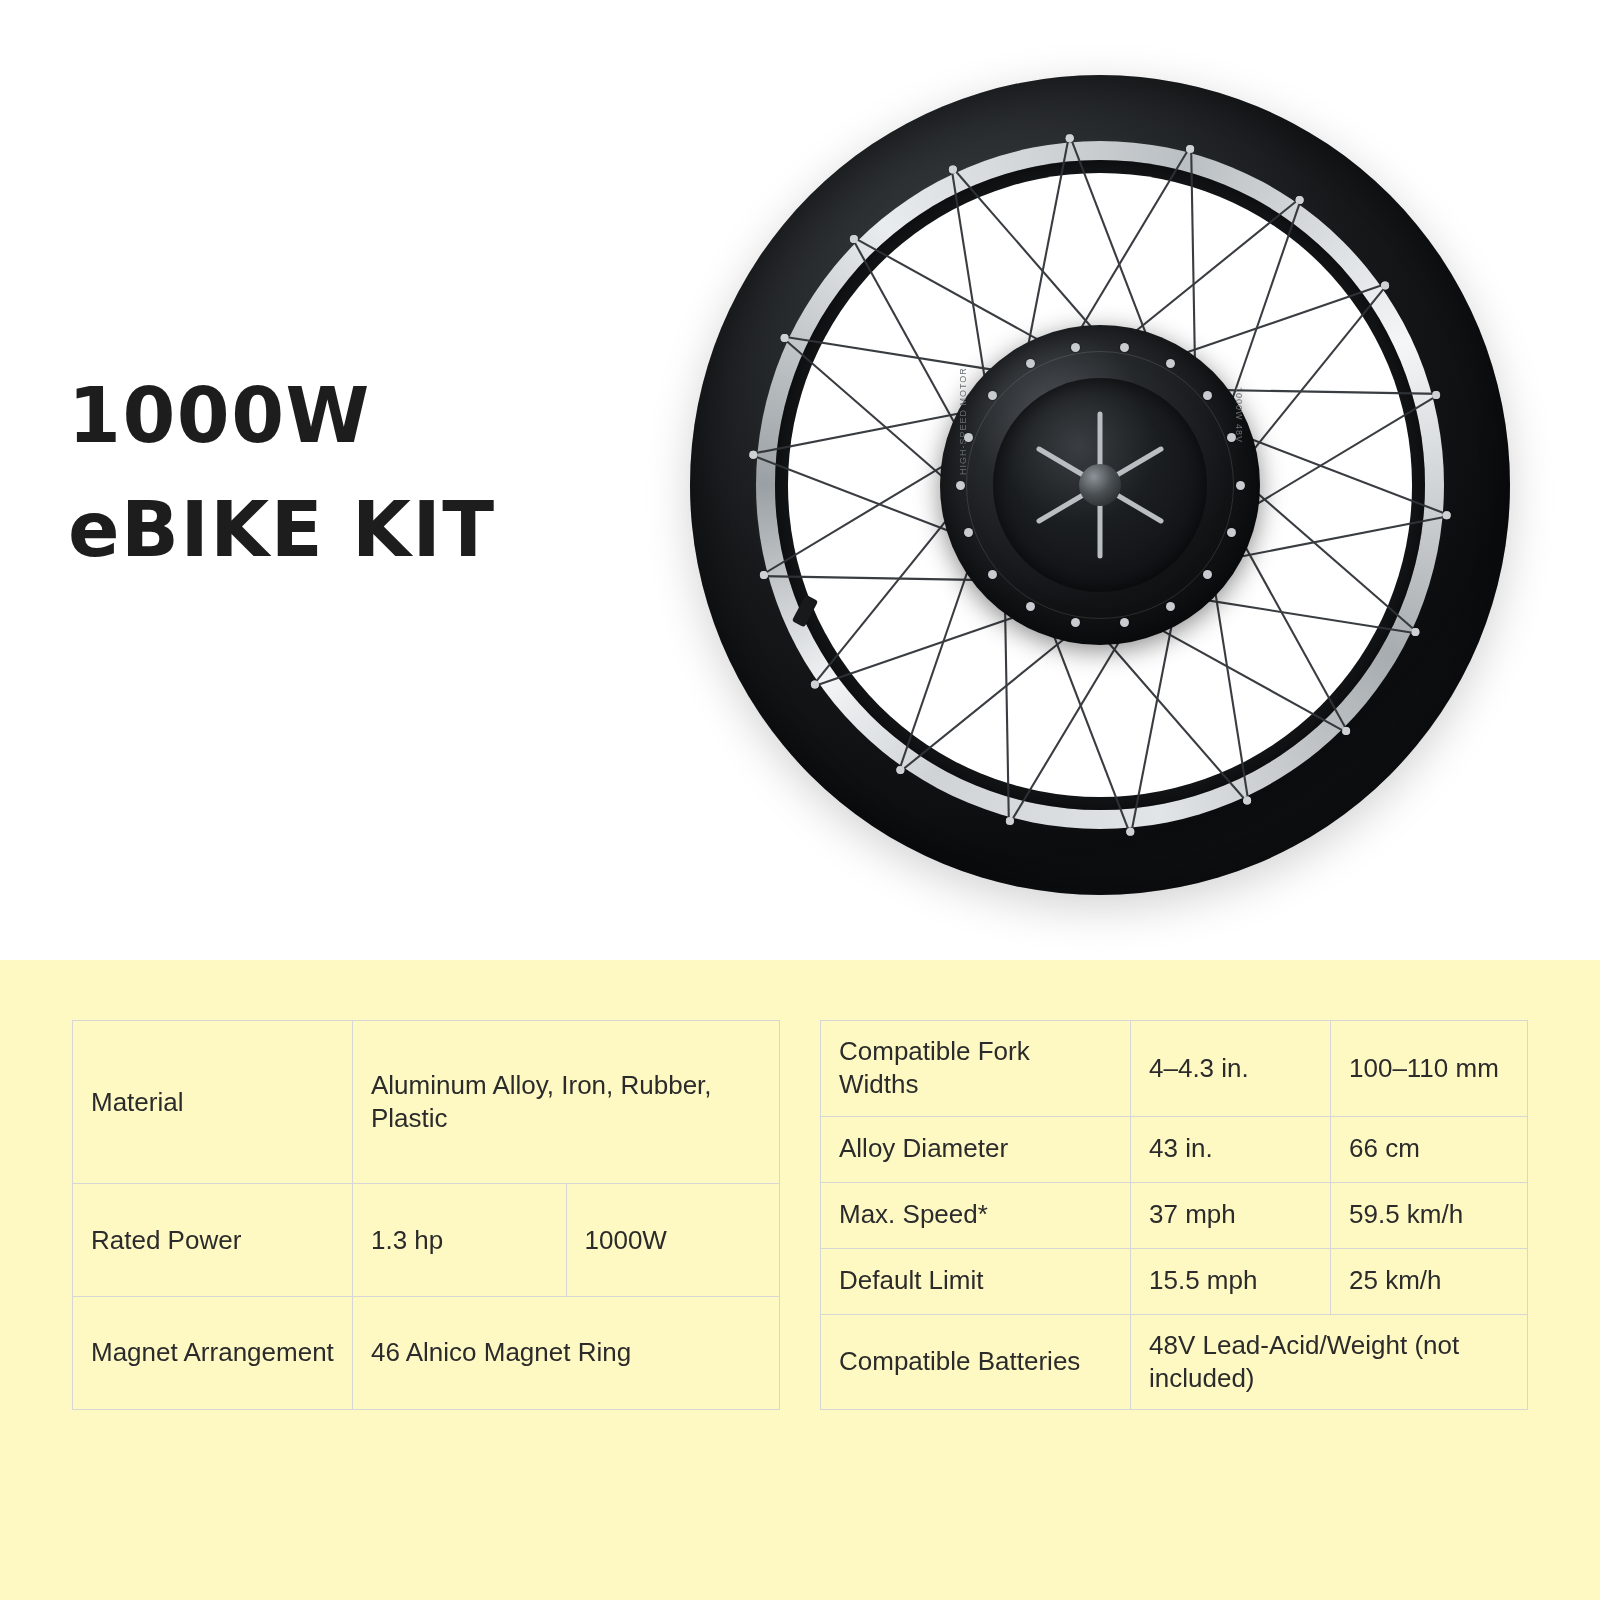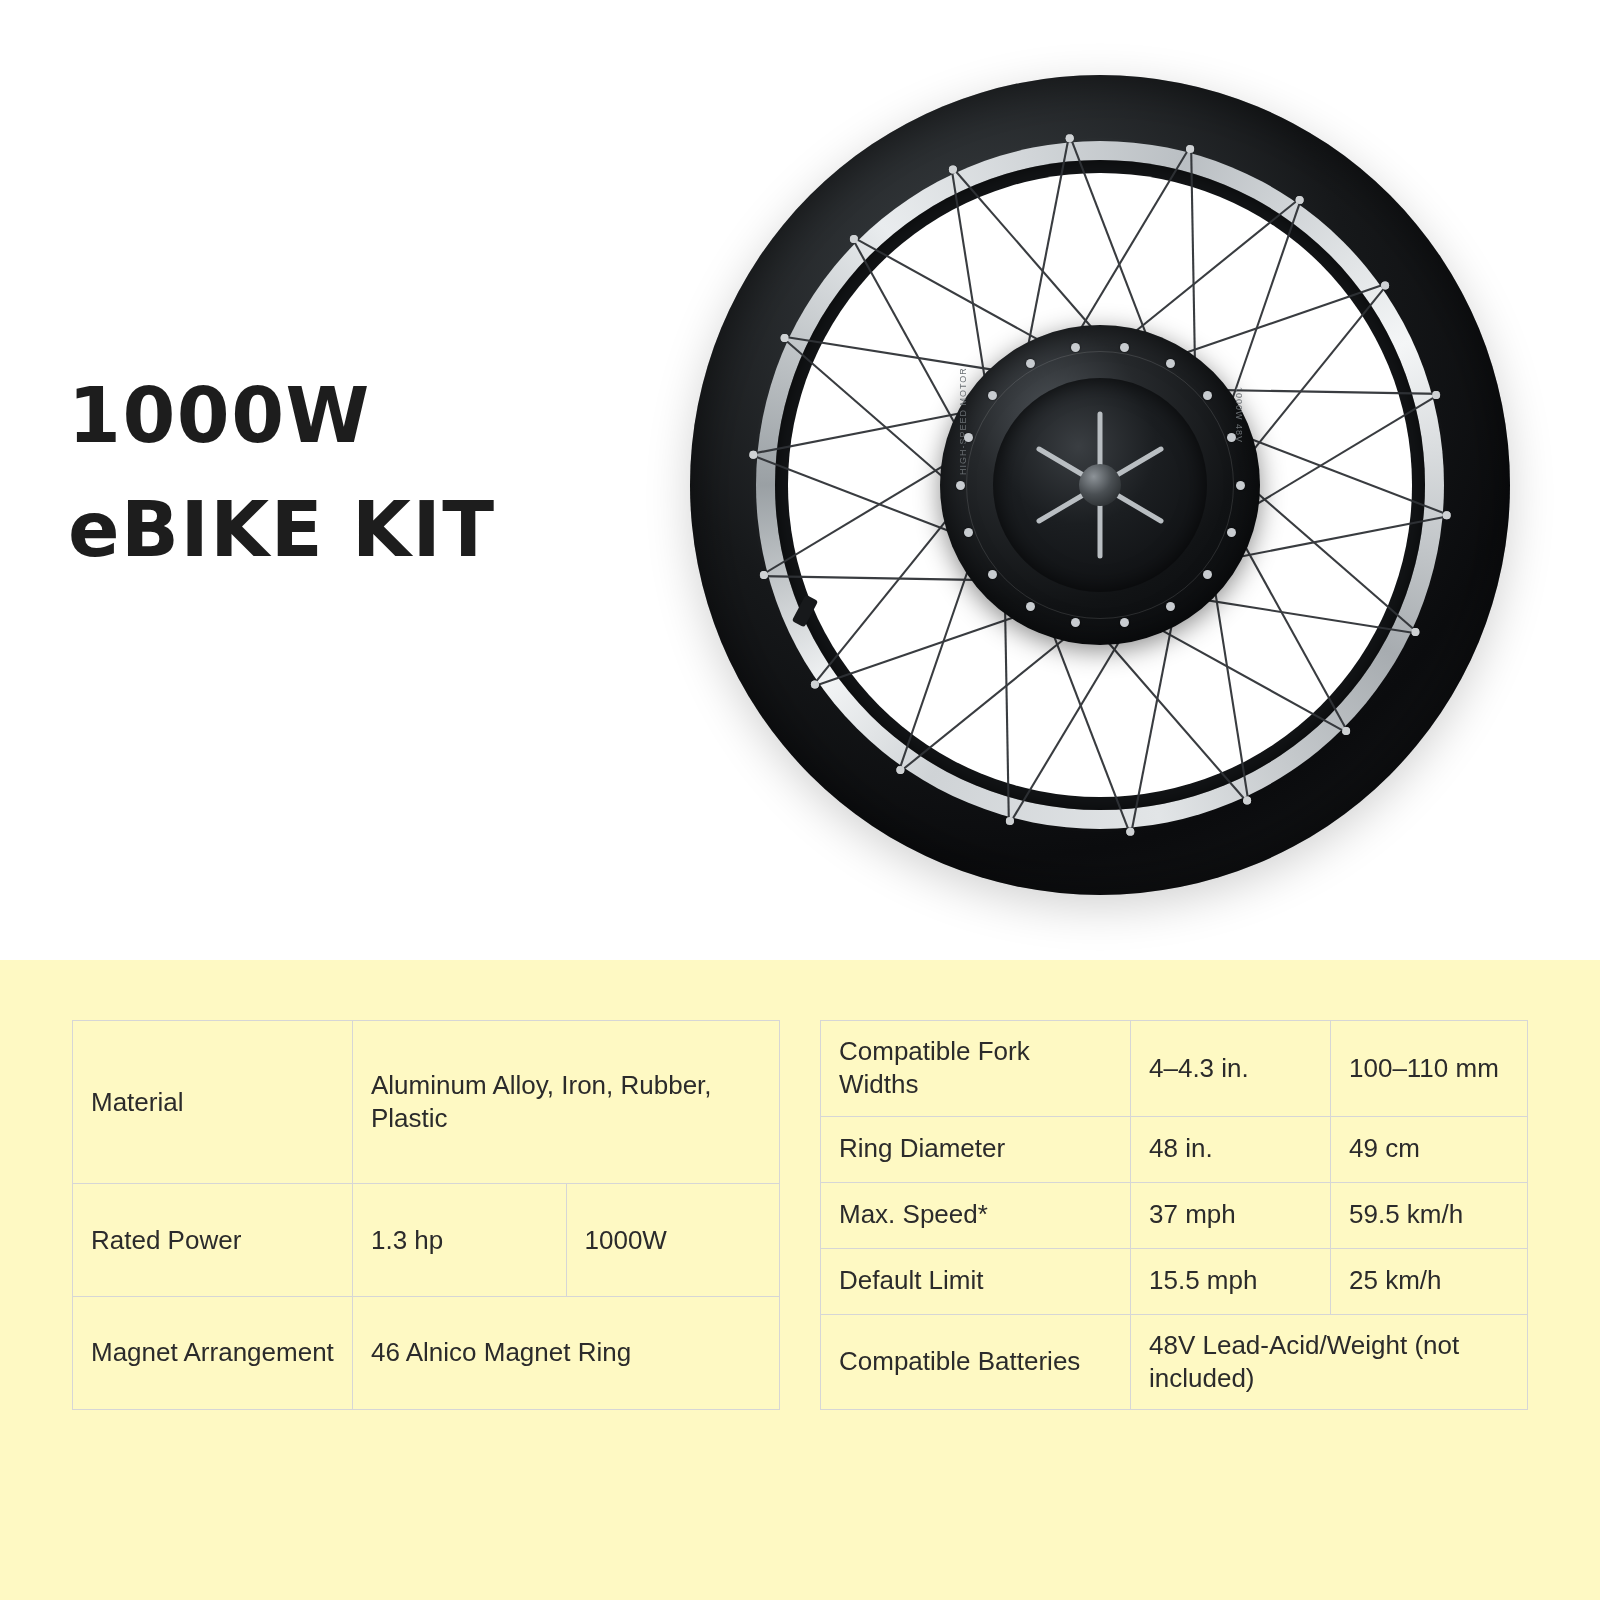--- a/index.html
+++ b/index.html
@@ -373,23 +373,23 @@
           </tbody>
       </table>
       <table class="spec right-table">
         <tbody id="right-body">
             <tr>
               <td class="k">Compatible Fork Widths</td>
               <td class="v1">4–4.3 in.</td>
               <td>100–110 mm</td>
             </tr>
             <tr>
-              <td class="k">Ring Diameter</td>
-              <td class="v1">48 in.</td>
-              <td>49 cm</td>
+              <td class="k">Alloy Diameter</td>
+              <td class="v1">43 in.</td>
+              <td>66 cm</td>
             </tr>
             <tr>
               <td class="k">Max. Speed*</td>
               <td class="v1">37 mph</td>
               <td>59.5 km/h</td>
             </tr>
             <tr>
               <td class="k">Default Limit</td>
               <td class="v1">15.5 mph</td>
               <td>25 km/h</td>

